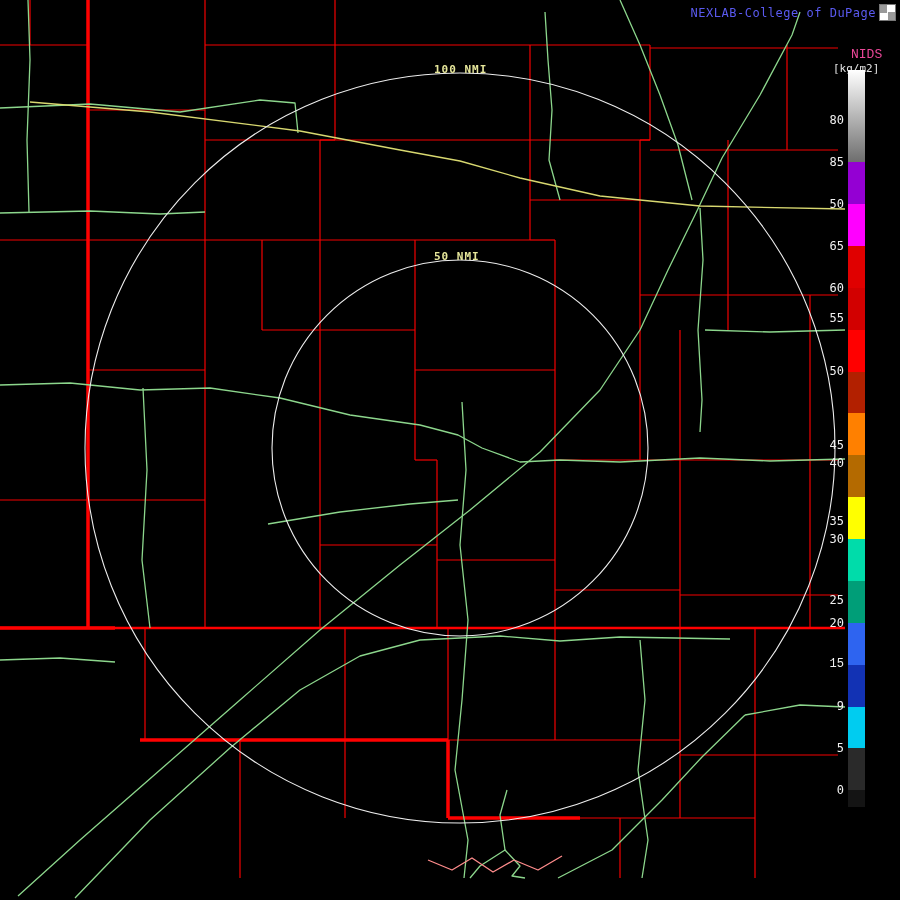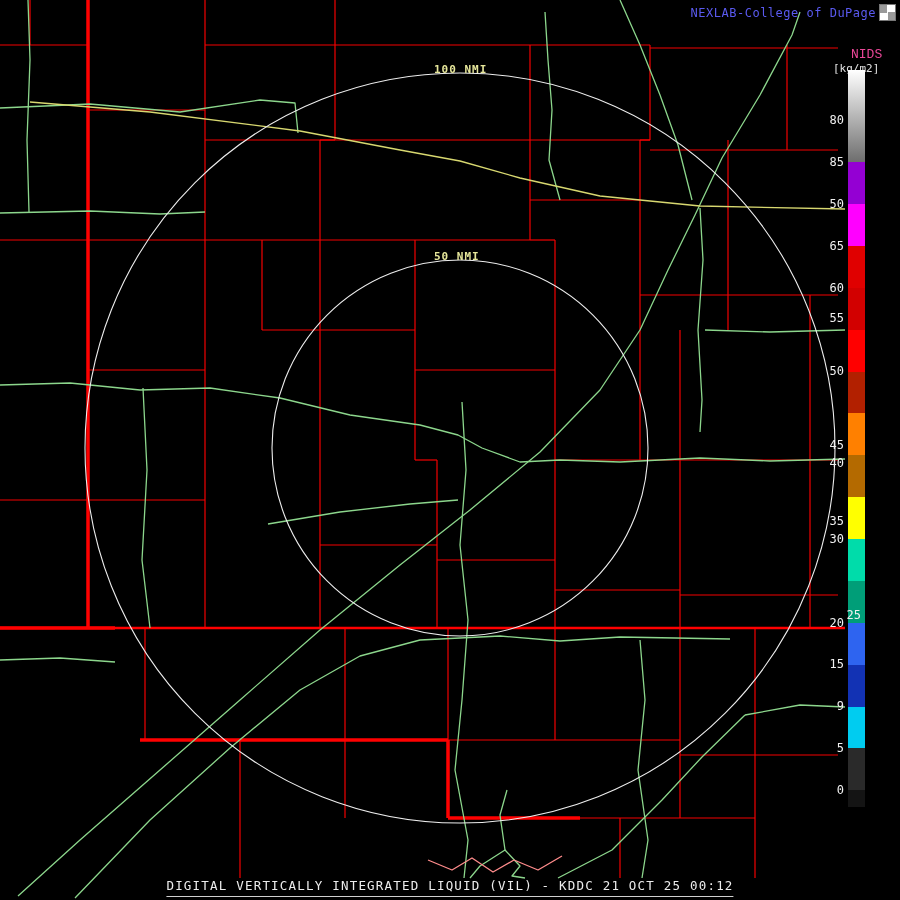--- a/index.html
+++ b/index.html
@@ -141,22 +141,21 @@
       <div class="cb-tick" style="top: 154.875px;">85</div>
       <div class="cb-tick" style="top: 196.75px;">50</div>
       <div class="cb-tick" style="top: 238.625px;">65</div>
       <div class="cb-tick" style="top: 280.5px;">60</div>
       <div class="cb-tick" style="top: 311px;">55</div>
       <div class="cb-tick" style="top: 364.25px;">50</div>
       <div class="cb-tick" style="top: 406.125px; margin-top: 32px;">45</div>
       <div class="cb-tick" style="top: 448px; margin-top: 8px;">40</div>
       <div class="cb-tick" style="top: 490px; margin-top: 24px;">35</div>
       <div class="cb-tick" style="top: 531.75px;">30</div>
-      <div class="cb-tick" style="top: 608px; margin-left: 17px;">25</div>
+      <div class="cb-tick" style="top: 593px;">25</div>
       <div class="cb-tick" style="top: 615.5px;">20</div>
-      <div class="cb-tick" style="top: 657.375px;">15</div>
+      <div class="cb-tick" style="top: 657.375px; font-family: Liberation Mono, monospace;">15</div>
       <div class="cb-tick" style="top: 699.25px;">9</div>
       <div class="cb-tick" style="top: 741.125px;">5</div>
       <div class="cb-tick" style="top: 783px;">0</div>
     </div>
 
-  <div class="caption">DIGITAL VERTICALLY INTEGRATED LIQUID (VIL) - KDDC 21 OCT 25 00:12</div>
 </div>
 
 </body></html>

